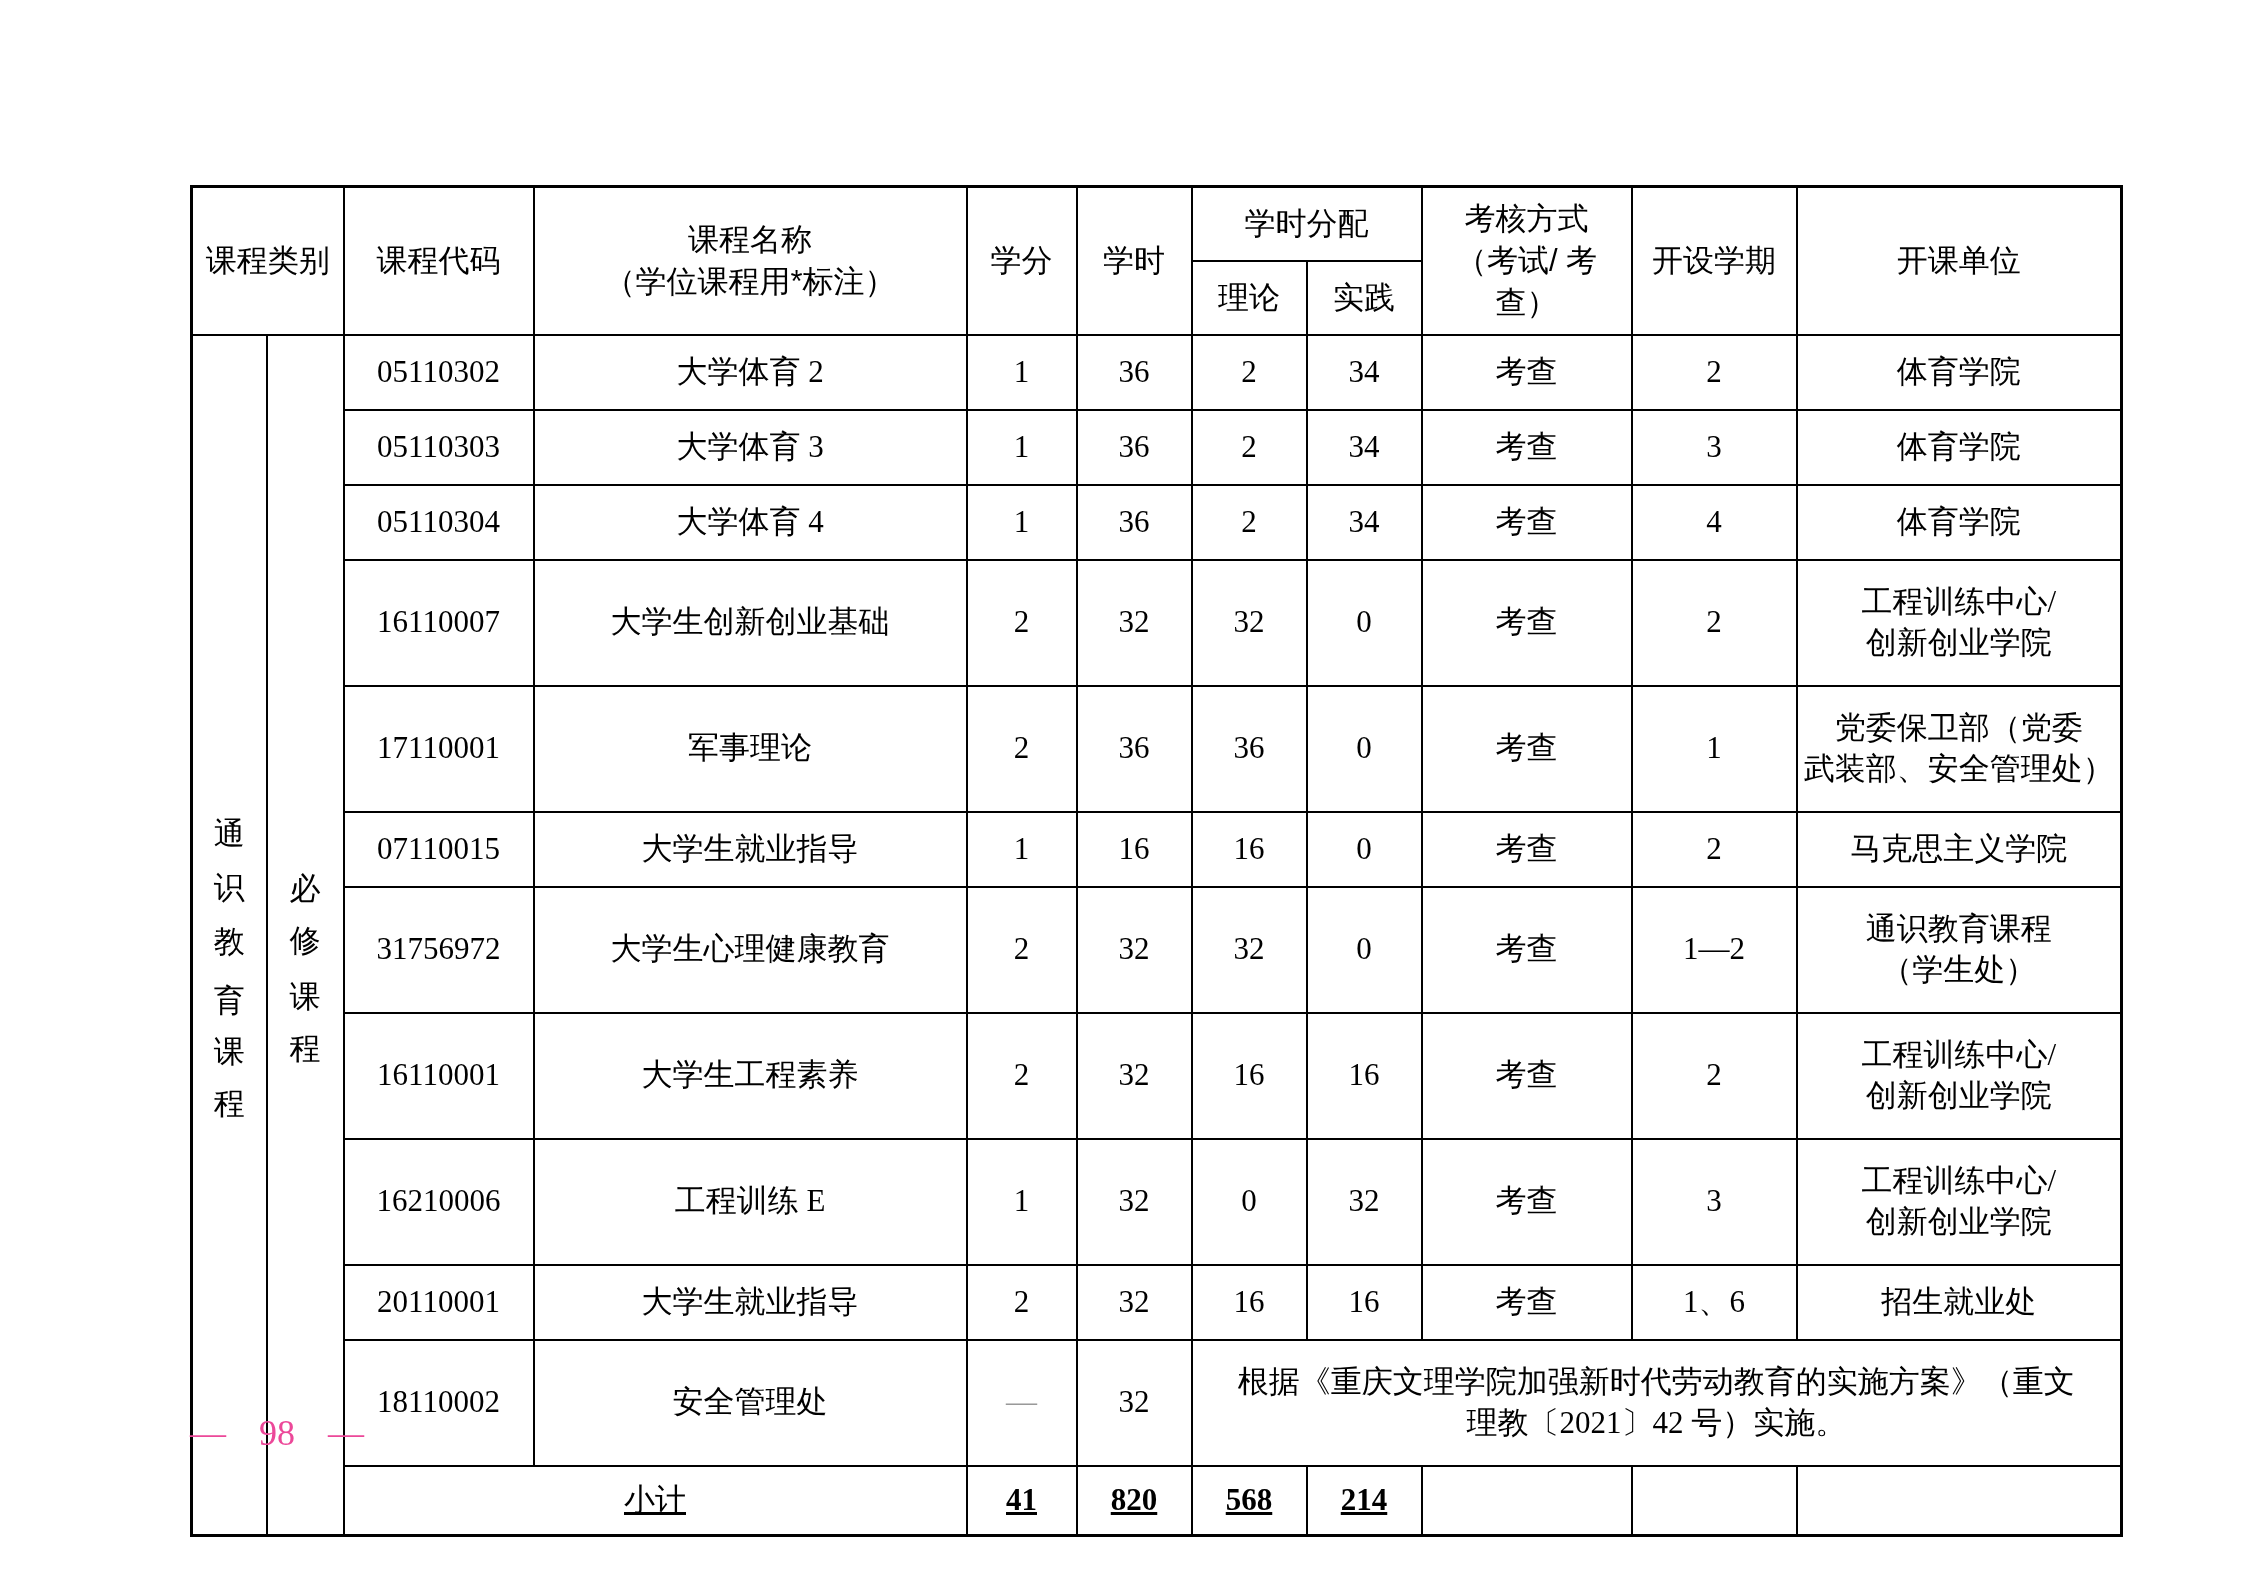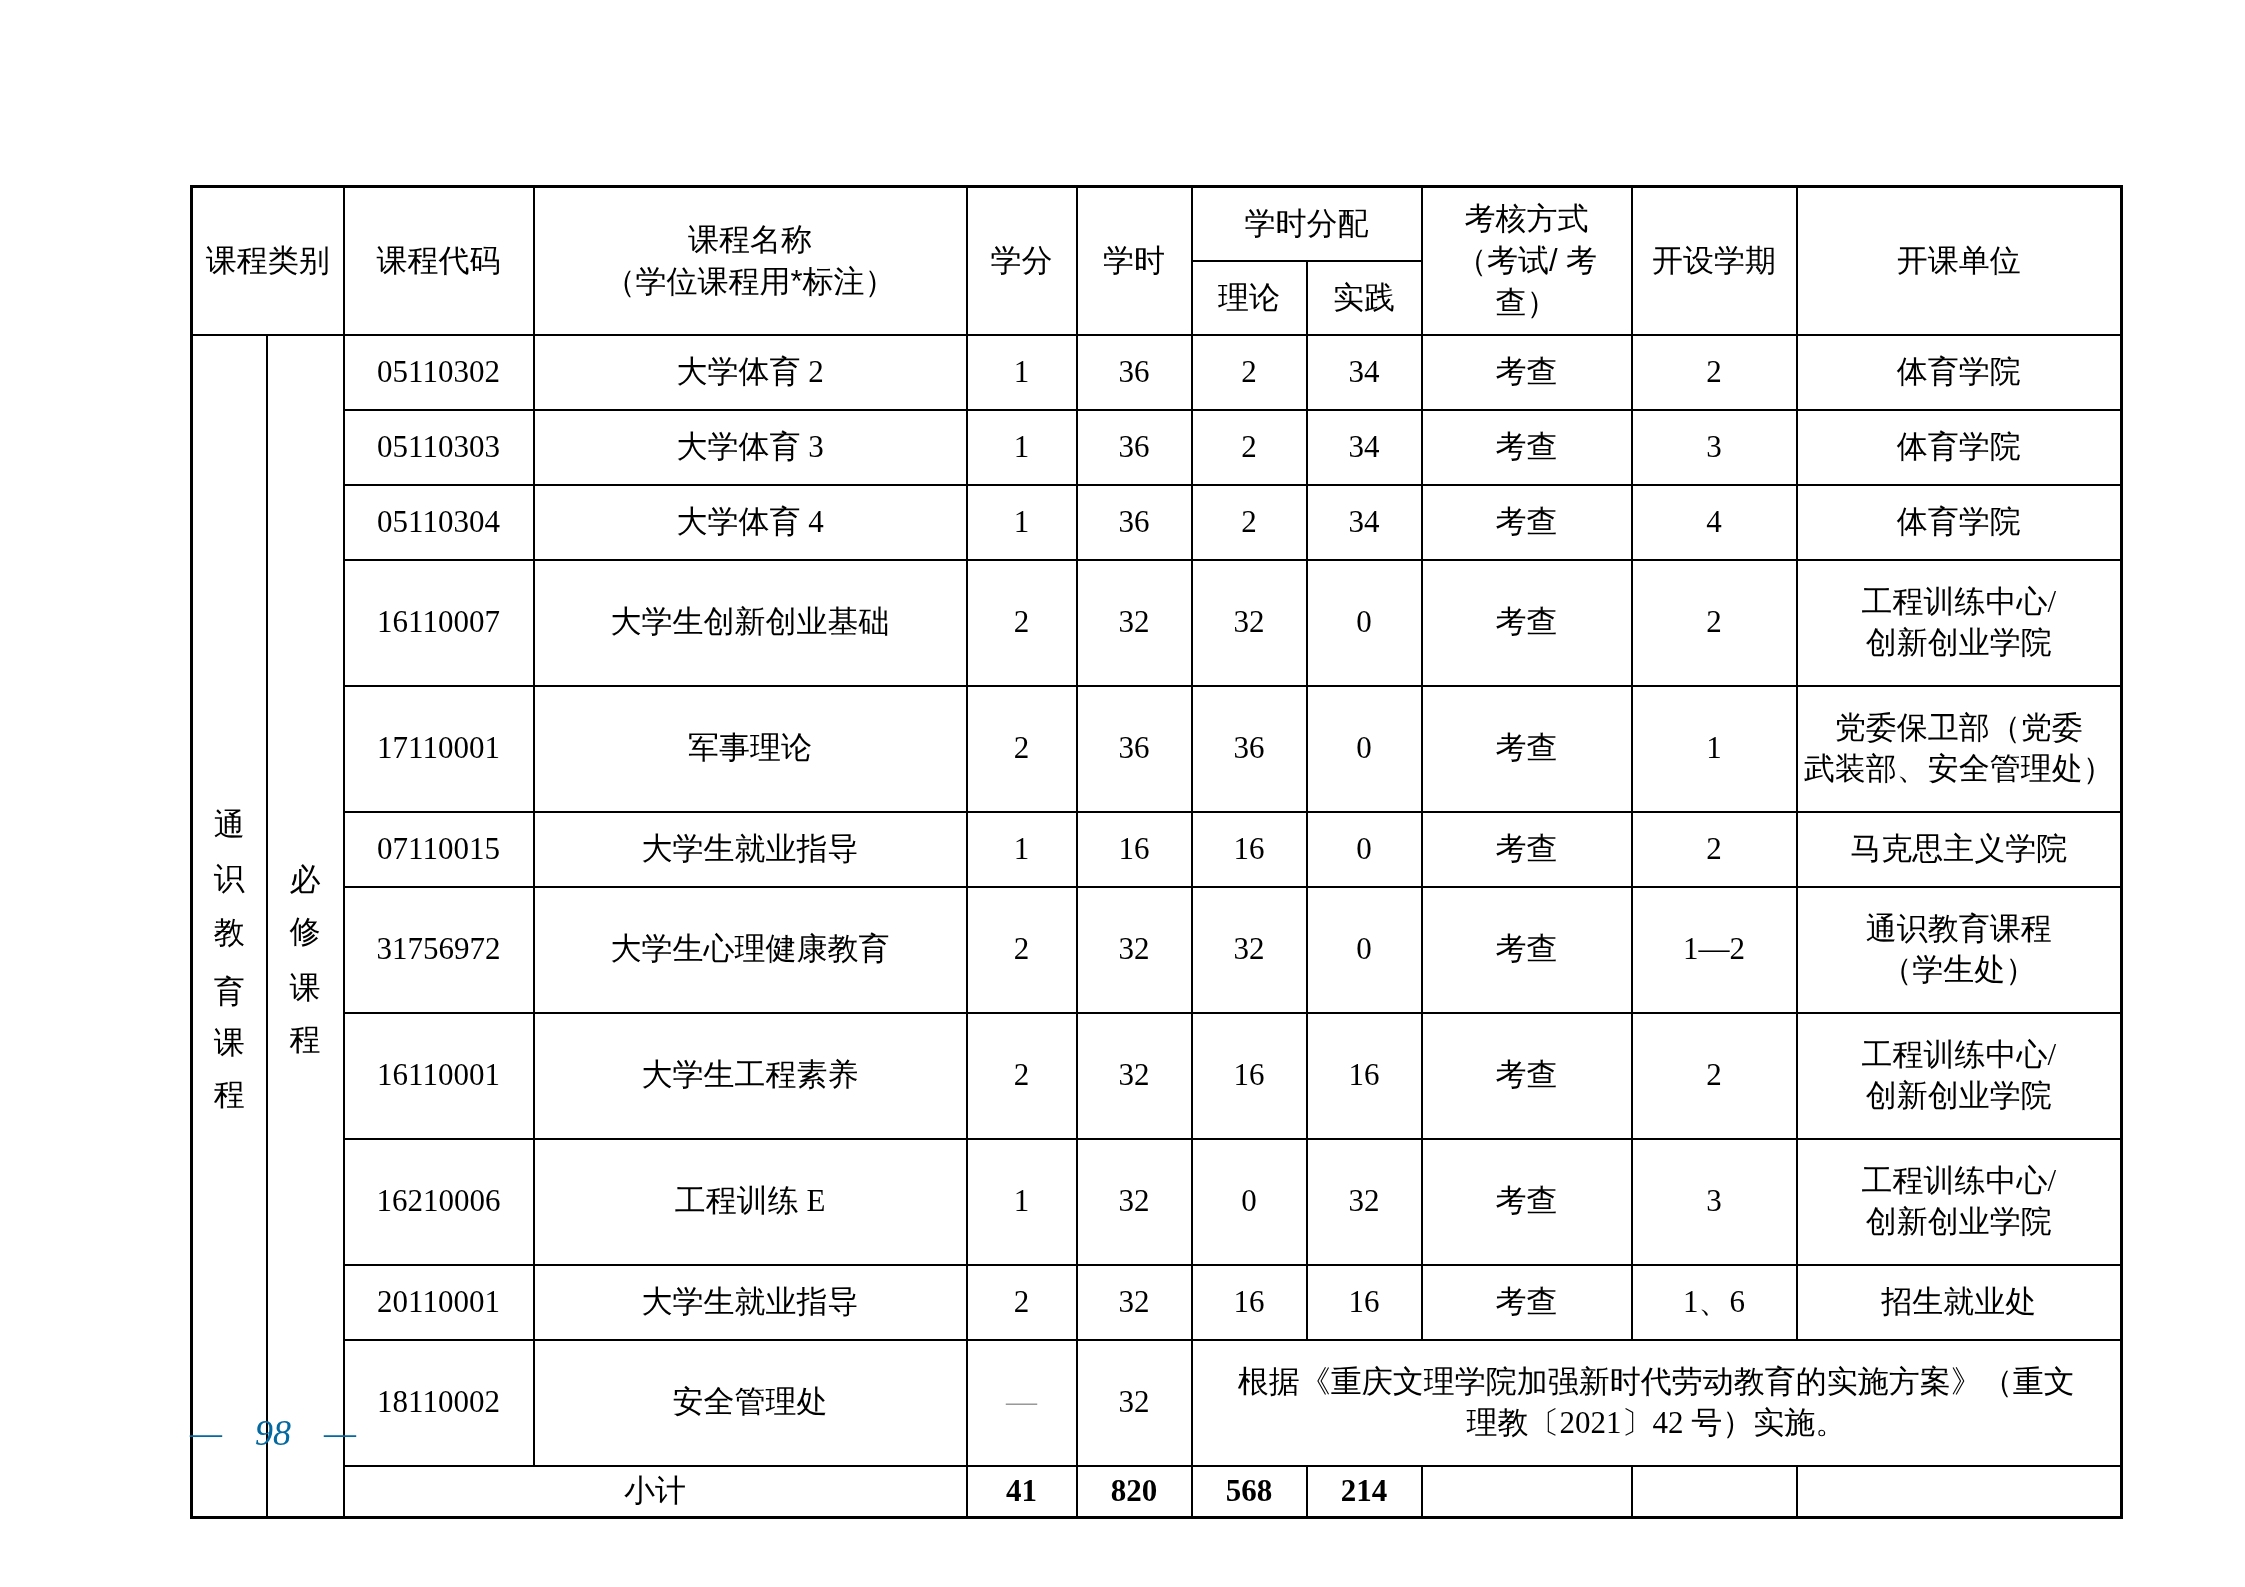--- a/index.html
+++ b/index.html
@@ -37,21 +37,21 @@
     line-height: 1.35;
   }
   .curriculum td {
     font-size: 31px;
     line-height: 1.3;
   }
   
   tr.h74 { height: 74px; }
   tr.h75 { height: 75px; }
   tr.h98 { height: 126px; }
-  tr.h70 { height: 52px; }
+  tr.h70 { height: 70px; text-decoration: underline; }
 
   
   .ml { white-space: pre-line; }
 
   
   .unit2 { white-space: pre-line; font-size: 30px; line-height: 44px; }
 
   
   .vert { padding: 0; }
   .vtext {
@@ -75,22 +75,21 @@
 
   .dash { color: #999; }
   .b { font-weight: bold; }
 
   .pagenum {
     position: absolute;
     left: 190px;
     top: 1412px;
     font-size: 36px;
     word-spacing: 24px;
-    color: #0369a1;
-    font-style: italic;
+    color: #ec4899;
   }
 </style>
 </head>
 <body>
 
 <div class="sheet">
 
   <table class="curriculum">
     <colgroup>
       <col style="width:75px">

